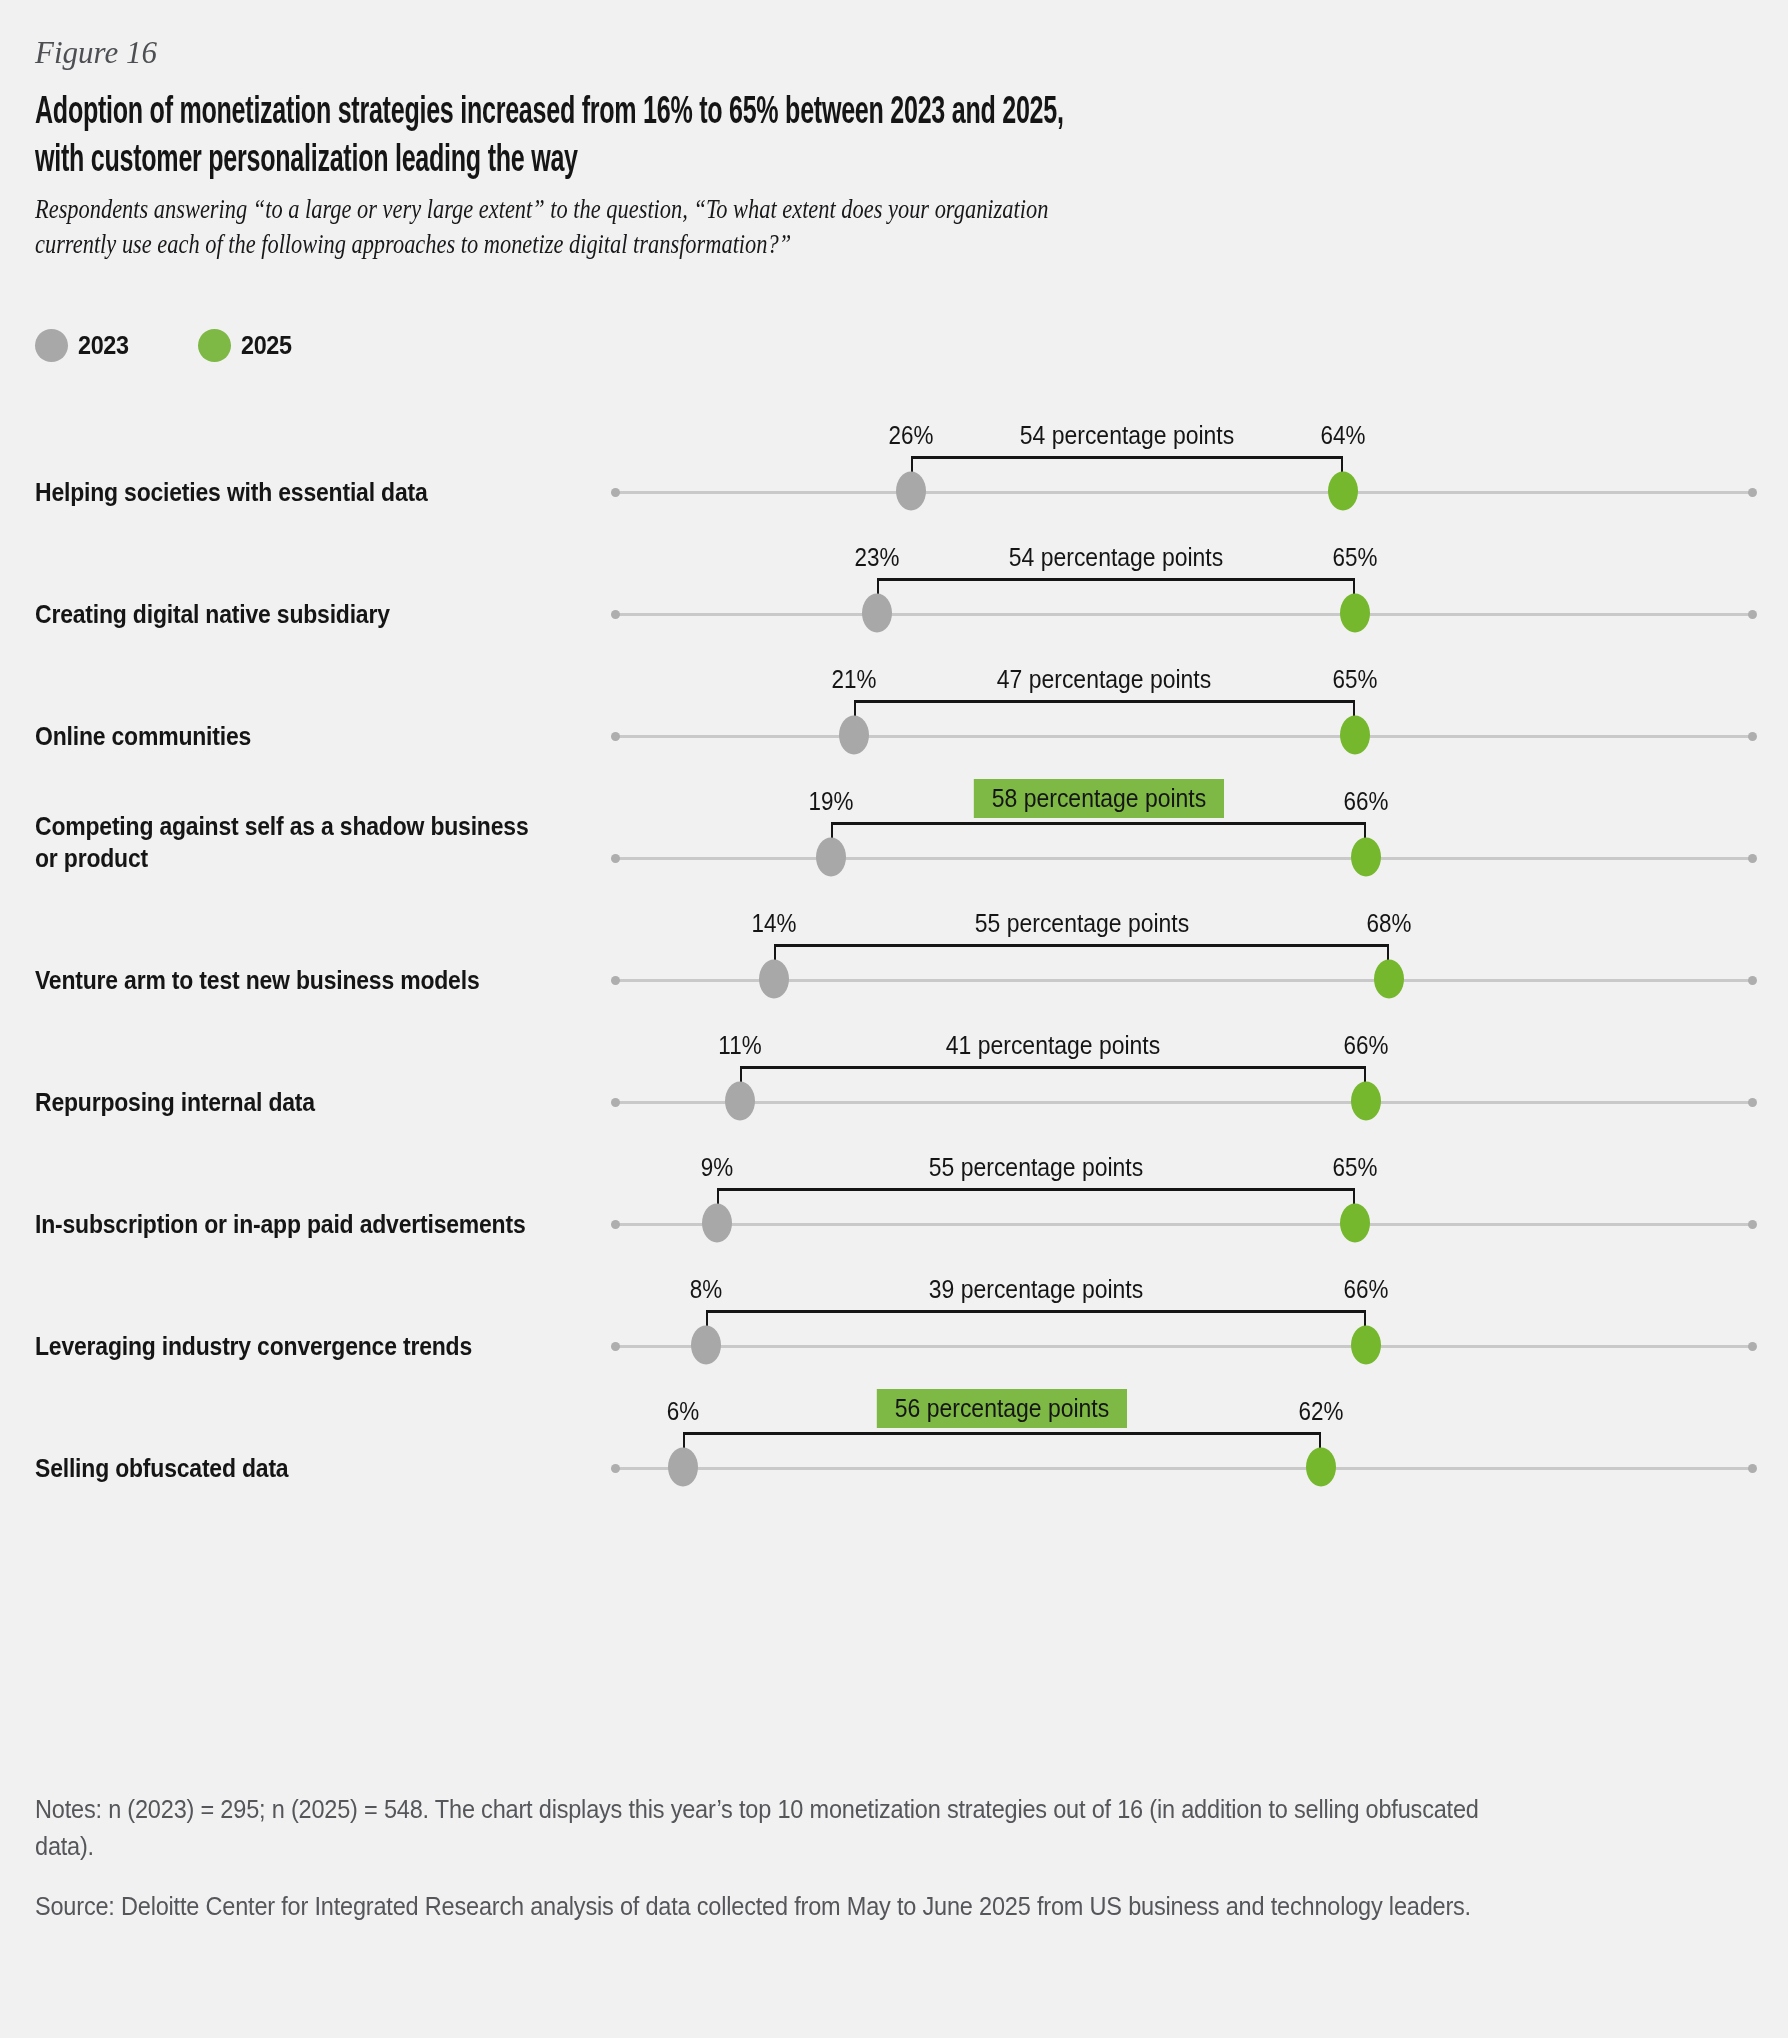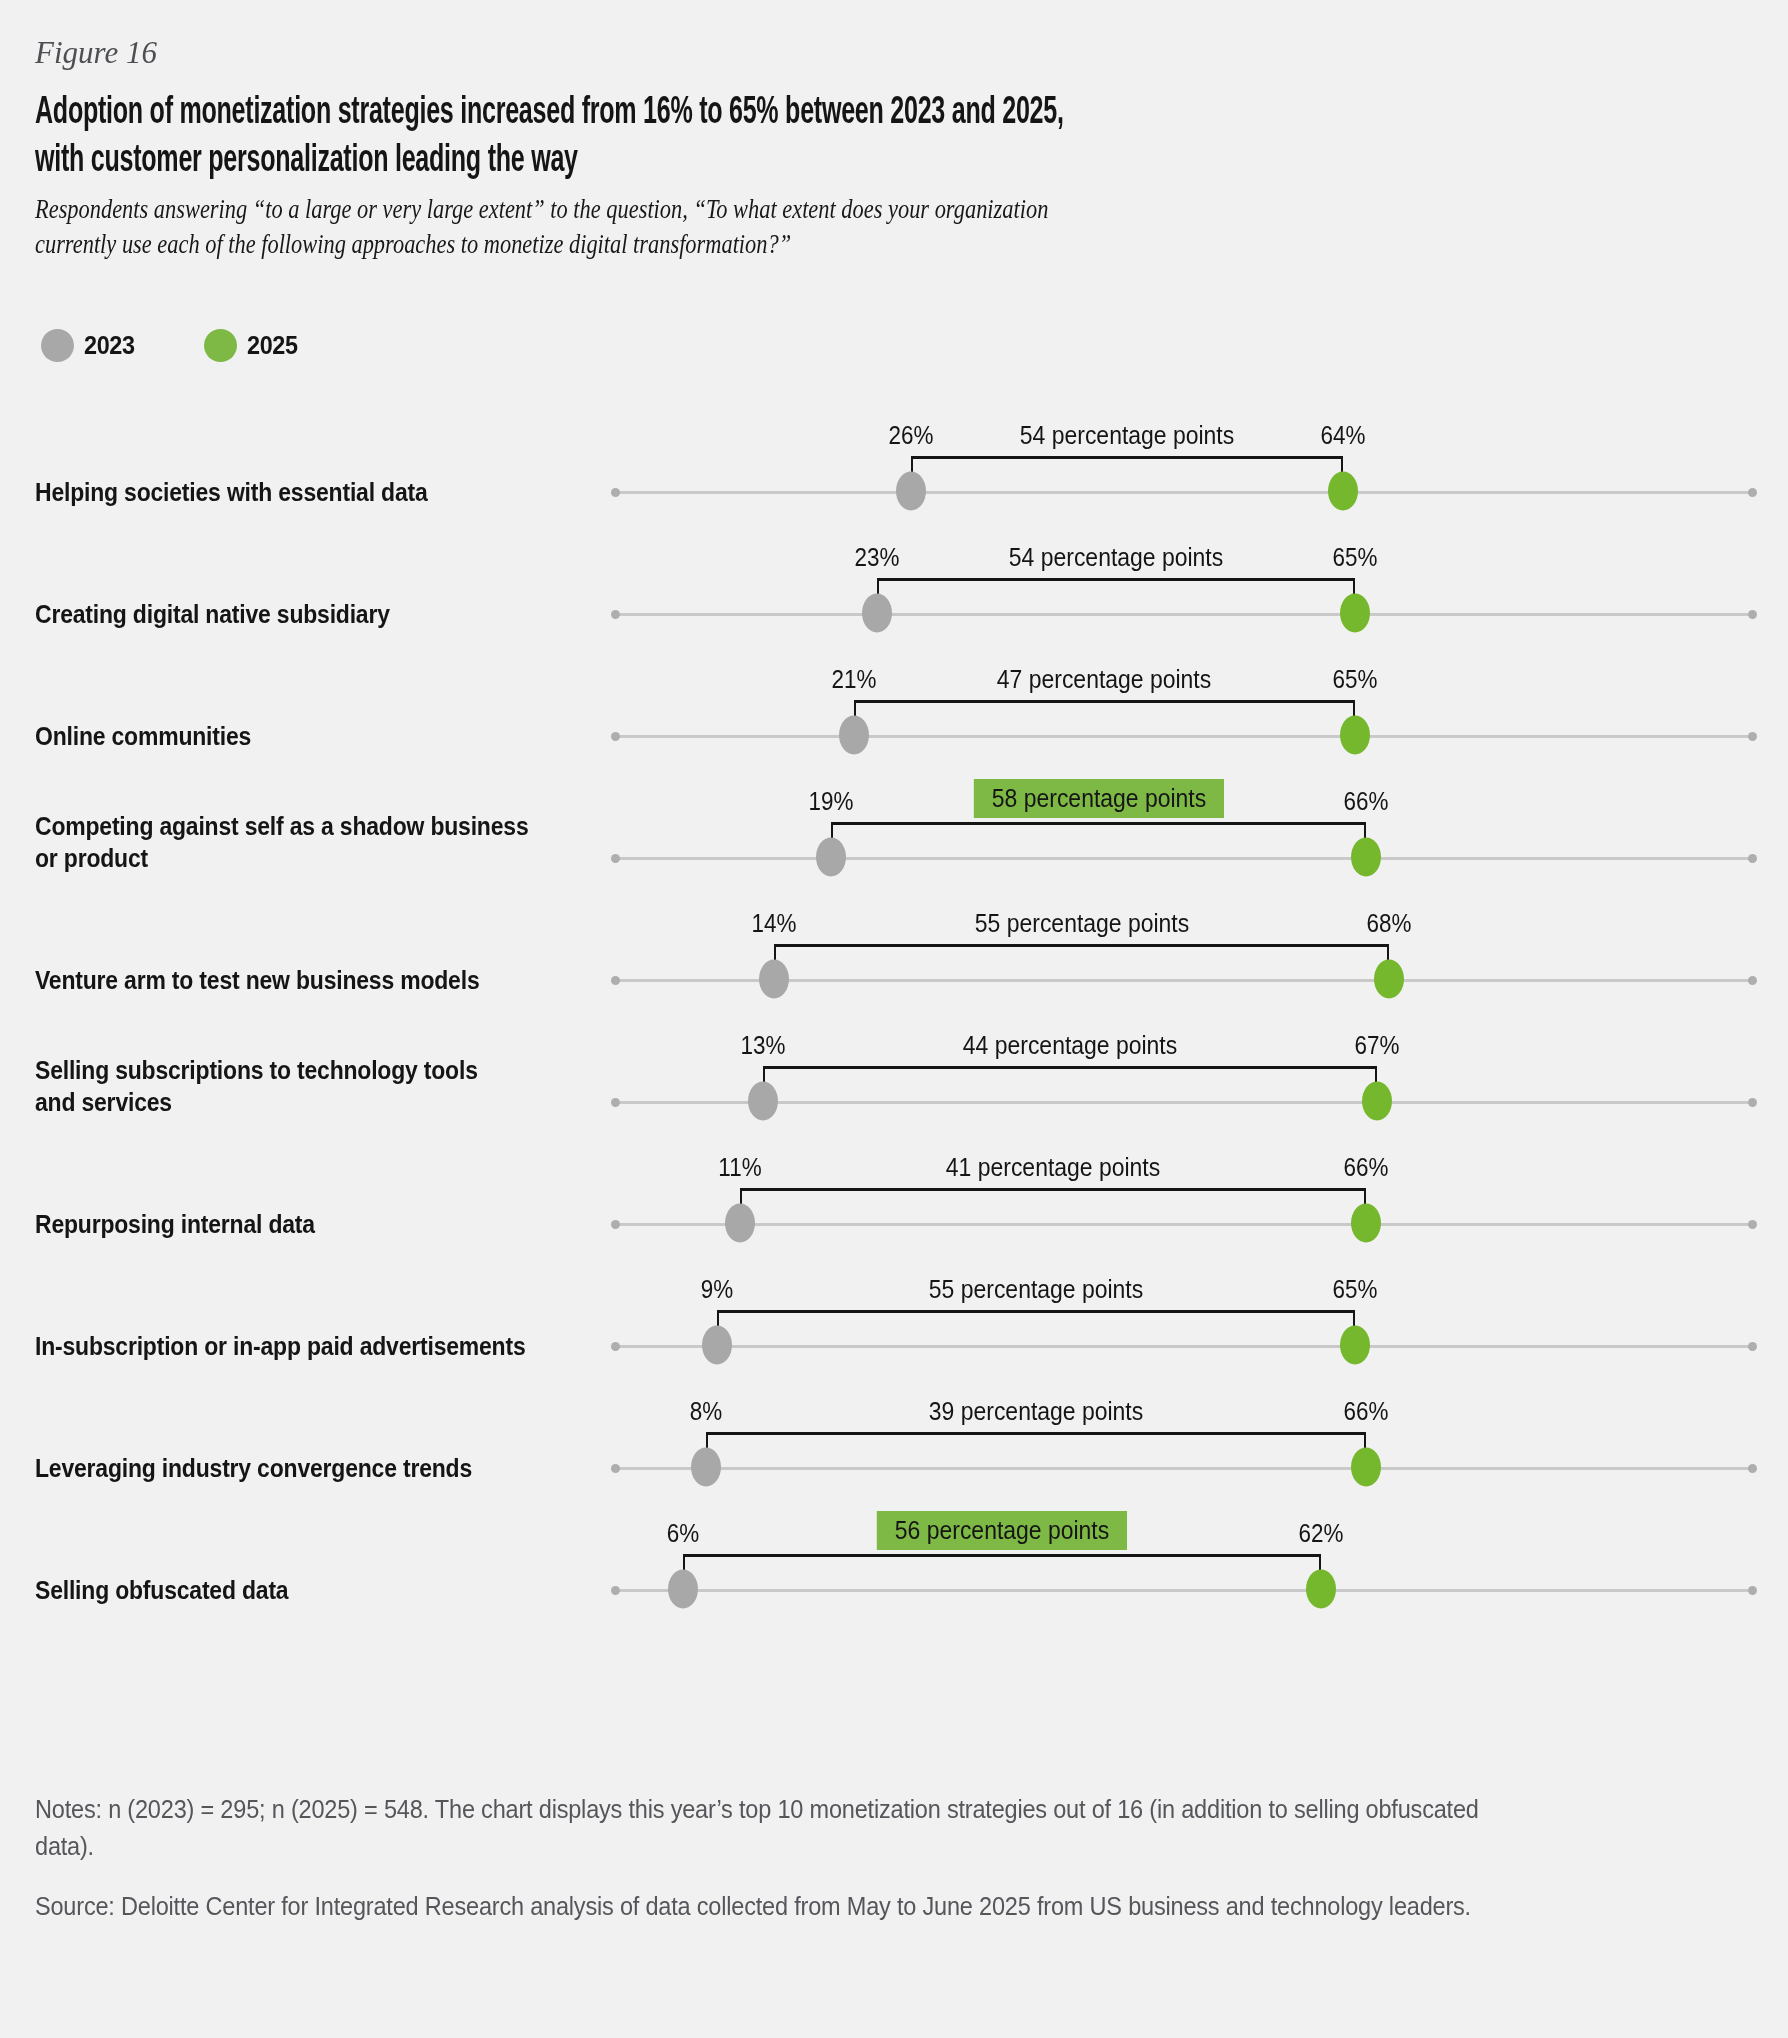--- a/index.html
+++ b/index.html
@@ -30,21 +30,21 @@
     font-size:38px;font-weight:800;line-height:48px;letter-spacing:-0.4px;
     white-space:pre-line;transform:scaleX(0.66);transform-origin:left top;
   }
   .subtitle{
     position:absolute;top:191px;left:35px;width:1718px;
     font-family:"Liberation Serif", serif;font-style:italic;
     font-size:28px;line-height:35px;white-space:pre-line;color:#18181a;
     transform:scaleX(0.80);transform-origin:left top;
   }
 
-  .legend{position:absolute;top:329px;left:41px;display:flex;gap:64px;align-items:center;}
+  .legend{position:absolute;top:329px;left:35px;display:flex;gap:64px;align-items:center;}
   .legend-item{display:flex;align-items:center;gap:10px;}
   .legend-dot{width:33px;height:33px;border-radius:50%;display:inline-block;}
   .legend-dot.gray{background:var(--gray-dot);}
   .legend-dot.green{background:var(--green-hl);}
   .legend-label{font-size:26px;font-weight:700;letter-spacing:-0.4px;transform:scaleX(0.9);transform-origin:left center;}
 
   .chart{position:absolute;top:410px;left:35px;width:1718px;height:1339px;}
   .crow{position:relative;height:122px;}
   .rlabel{
     position:absolute;left:0;bottom:24px;width:609px;
@@ -177,33 +177,20 @@
           <div class="track"></div>
           <div class="bracket" style="left: 14%; width: 54%;"></div>
           <div class="val" style="left: 14%;">14%</div>
           <div class="val" style="left: 68%;">68%</div>
           <div class="delta" style="left: 41%;">55 percentage points</div>
           <div class="dot gray" style="left: 14%;"></div>
           <div class="dot green" style="left: 68%;"></div>
         </div>
       </div>
       <div class="crow">
-        <div class="rlabel">Selling subscriptions to technology tools
-and services</div>
-        <div class="rplot">
-          <div class="track"></div>
-          <div class="bracket" style="left: 13%; width: 54%;"></div>
-          <div class="val" style="left: 13%;">13%</div>
-          <div class="val" style="left: 67%;">67%</div>
-          <div class="delta" style="left: 40%;">44 percentage points</div>
-          <div class="dot gray" style="left: 13%;"></div>
-          <div class="dot green" style="left: 67%;"></div>
-        </div>
-      </div>
-      <div class="crow">
         <div class="rlabel">Repurposing internal data</div>
         <div class="rplot">
           <div class="track"></div>
           <div class="bracket" style="left: 11%; width: 55%;"></div>
           <div class="val" style="left: 11%;">11%</div>
           <div class="val" style="left: 66%;">66%</div>
           <div class="delta" style="left: 38.5%;">41 percentage points</div>
           <div class="dot gray" style="left: 11%;"></div>
           <div class="dot green" style="left: 66%;"></div>
         </div>

